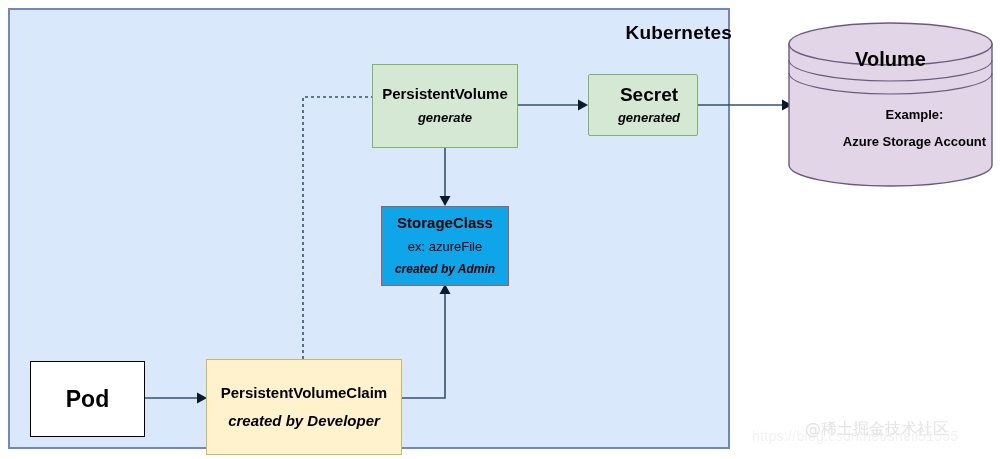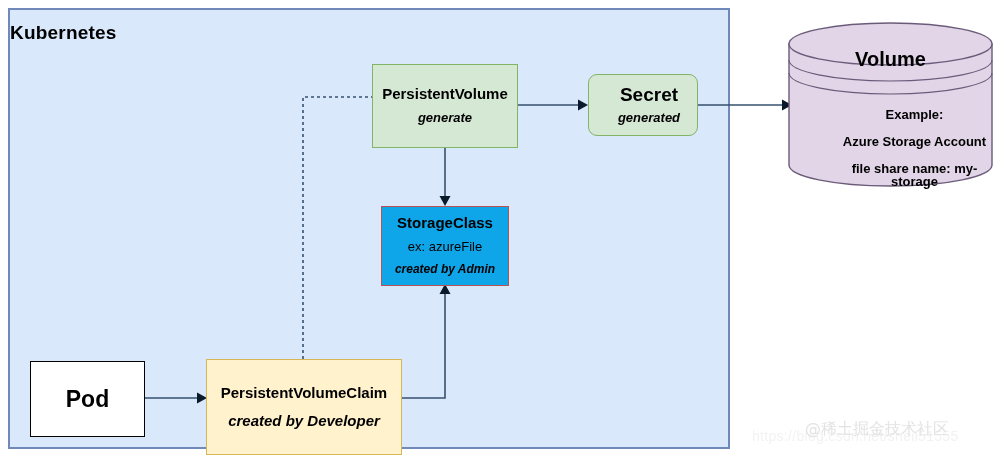--- a/index.html
+++ b/index.html
@@ -25,21 +25,21 @@
     height: 441px;
     background: #dae8fc;
     border: 2px solid #7089ba;
     box-sizing: border-box;
   }
   .k8s-title {
     position: absolute;
     left: 0;
     top: 12px;
     width: 722px;
-    text-align: left;
+    text-align: right;
     font-size: 19px;
     font-weight: bold;
     color: #000000;
     letter-spacing: 0.2px;
   }
 
   
   .node {
     position: absolute;
     box-sizing: border-box;
@@ -77,21 +77,21 @@
     background: #d5e8d4;
     border: 1px solid #82b366;
   }
   .node-secret {
     left: 588px;
     top: 74px;
     width: 110px;
     height: 62px;
     background: #d5e8d4;
     border: 1px solid #82b366;
-    border-radius: 9px;
+    border-radius: 2px;
     padding-left: 12px;
   }
   .node-secret .t1 { font-size: 19px; }
   .node-secret .t3 { font-size: 13px; margin-top: 4px; }
 
   .node-sc {
     left: 381px;
     top: 206px;
     width: 128px;
     height: 80px;
@@ -264,20 +264,19 @@
     <svg width="205" height="165" viewBox="0 0 205 165">
       <path d="M 1 22 L 1 143 A 101.5 21 0 0 0 204 143 L 204 22 Z" fill="#e1d5e7" stroke="#6b5b7a" stroke-width="1.4"></path>
       <ellipse cx="102.5" cy="22" rx="101.5" ry="21" fill="#e1d5e7" stroke="#6b5b7a" stroke-width="1.4"></ellipse>
       <path d="M 1 38 A 101.5 21 0 0 0 204 38" fill="none" stroke="#6b5b7a" stroke-width="1.1"></path>
       <path d="M 1 51 A 101.5 21 0 0 0 204 51" fill="none" stroke="#6b5b7a" stroke-width="1.1"></path>
     </svg>
     <div class="volume-title">Volume</div>
     <div class="volume-body">
       <div>Example:</div>
       <div>Azure Storage Account</div>
-      <div>file share name: my-storage</div>
     </div>
   </div>
 
   <div class="wm-url">https://blog.csdn.net/sneil51555</div>
   <div class="wm-brand">@稀土掘金技术社区</div>
 
 </div>
 
 </body></html>

